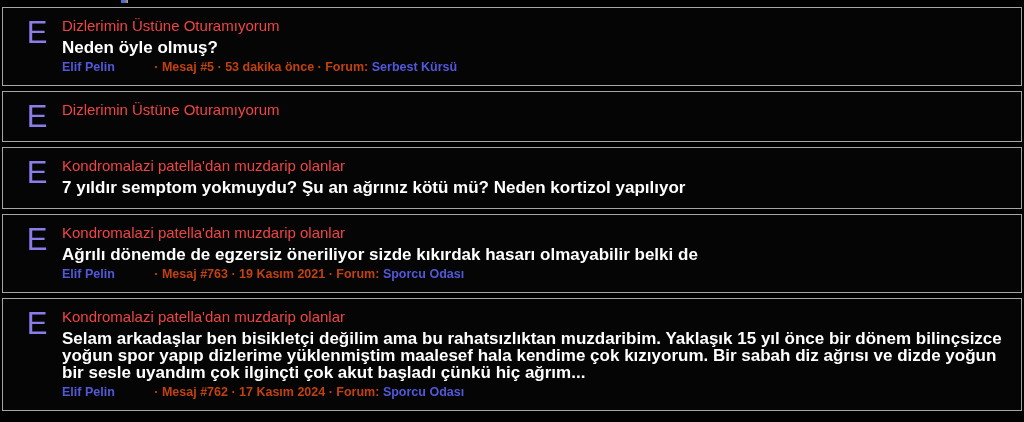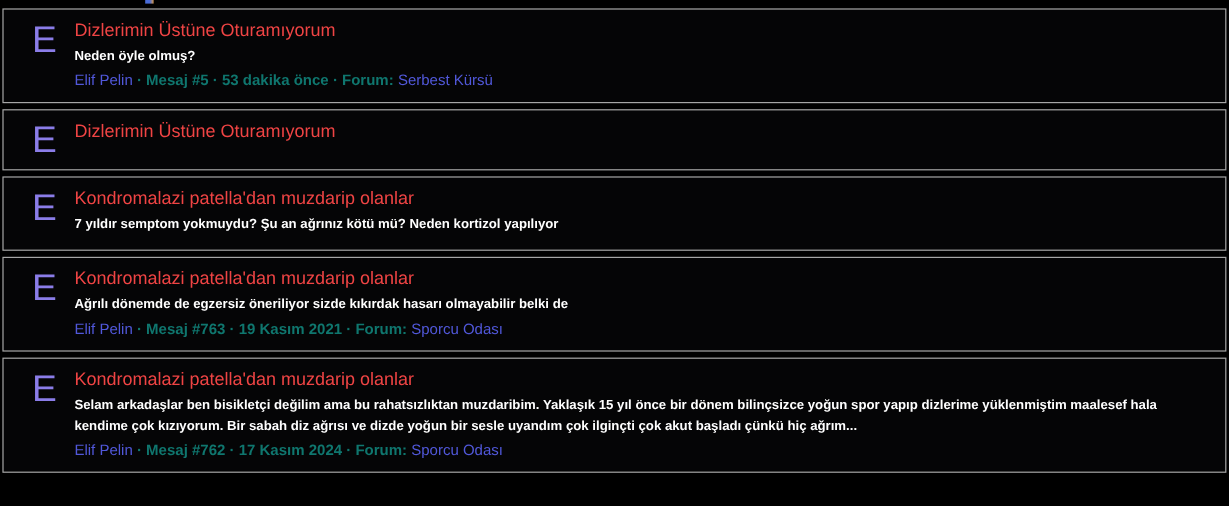--- a/index.html
+++ b/index.html
@@ -66,41 +66,42 @@
     color: #ef4444;
     font-size: 15px;
     font-weight: 400;
     line-height: 20px;
     margin-bottom: 3px;
     text-decoration: none;
     cursor: pointer;
   }
   .snippet {
     color: #ffffff;
-    font-size: 11px;
+    font-size: 17px;
     font-weight: 600;
     line-height: 17px;
     margin-bottom: 3px;
   }
   .meta {
     font-size: 12.5px;
     line-height: 17px;
     white-space: nowrap;
   }
   .meta .user-link,
   .meta .forum-link {
     color: #5158da;
-    font-weight: 400;
+    font-weight: 700;
     text-decoration: none;
     cursor: pointer;
     margin-top: 26px;
   }
   .meta .mid {
-    color: #0f766e;
+    color: #c2410c;
     font-weight: 700;
+    margin-left: 36px;
   }
 </style>
 </head>
 <body>
 
 <div class="page">
 
   <div class="clip-fragment"></div>
 
   <div class="result-list">

